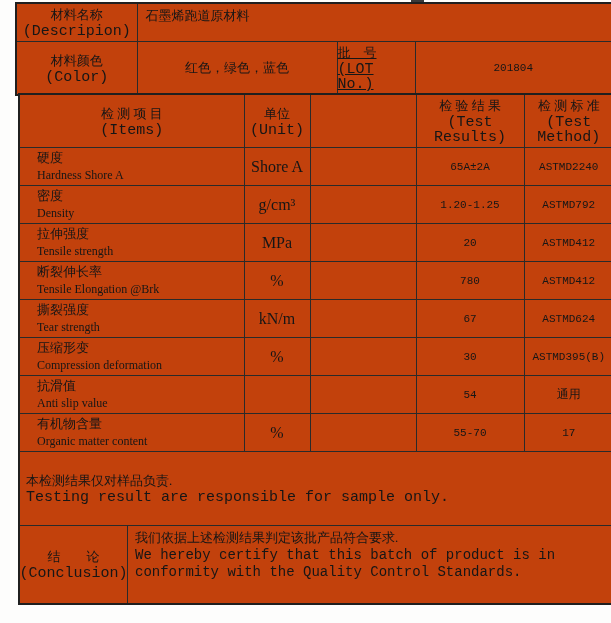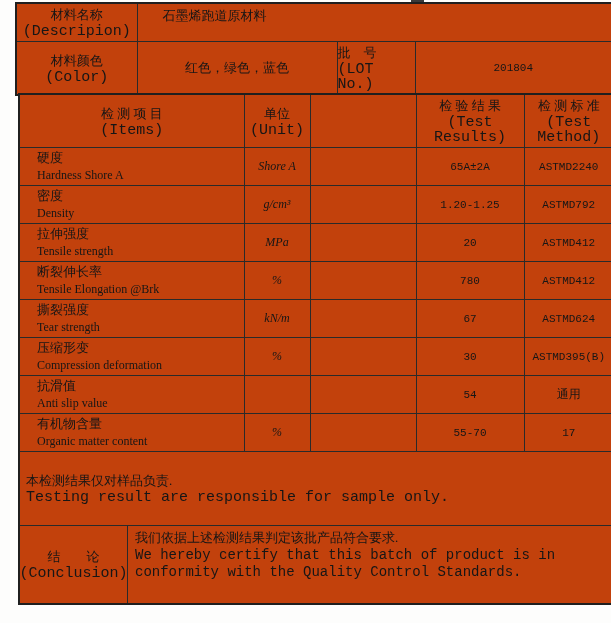--- a/index.html
+++ b/index.html
@@ -28,25 +28,25 @@
   .nb   { border-bottom: none; }
   .br   { border-right: 1px solid #2a2a2a; }
 
   .center { text-align: center; }
 
   .zh       { font-size: 13px; line-height: 18px; }
   .zh-sm    { font-size: 12px; line-height: 17px; }
   .en-mono  { font-family: "Liberation Mono", "DejaVu Sans Mono", monospace; font-size: 15px; line-height: 15px; }
   .en-serif { font-size: 12px; line-height: 17px; }
   .val      { font-family: "Liberation Mono", "DejaVu Sans Mono", monospace; font-size: 11px; }
-  .unit     { font-size: 12px; font-style: italic; }
+  .unit     { font-size: 16px; }
 
   .item-cell { padding: 1px 17px; }
-  .name-val  { vertical-align: top; padding: 3px 25px; }
-  .lot-label { padding-left: 9px; }
+  .name-val  { vertical-align: top; padding: 3px 8px; }
+  .lot-label { padding-left: 9px; text-decoration: underline; }
   .pad-lines { padding: 2px 0; }
 
   .note-cell { padding: 20px 6px; }
 
   .conclusion { display: flex; height: 77px; }
   .conc-label {
     width: 108px; border-right: 1px solid #2a2a2a;
     display: flex; flex-direction: column; justify-content: center; align-items: center;
   }
   .conc-text { flex: 1; padding: 3px 7px 0 7px; }

